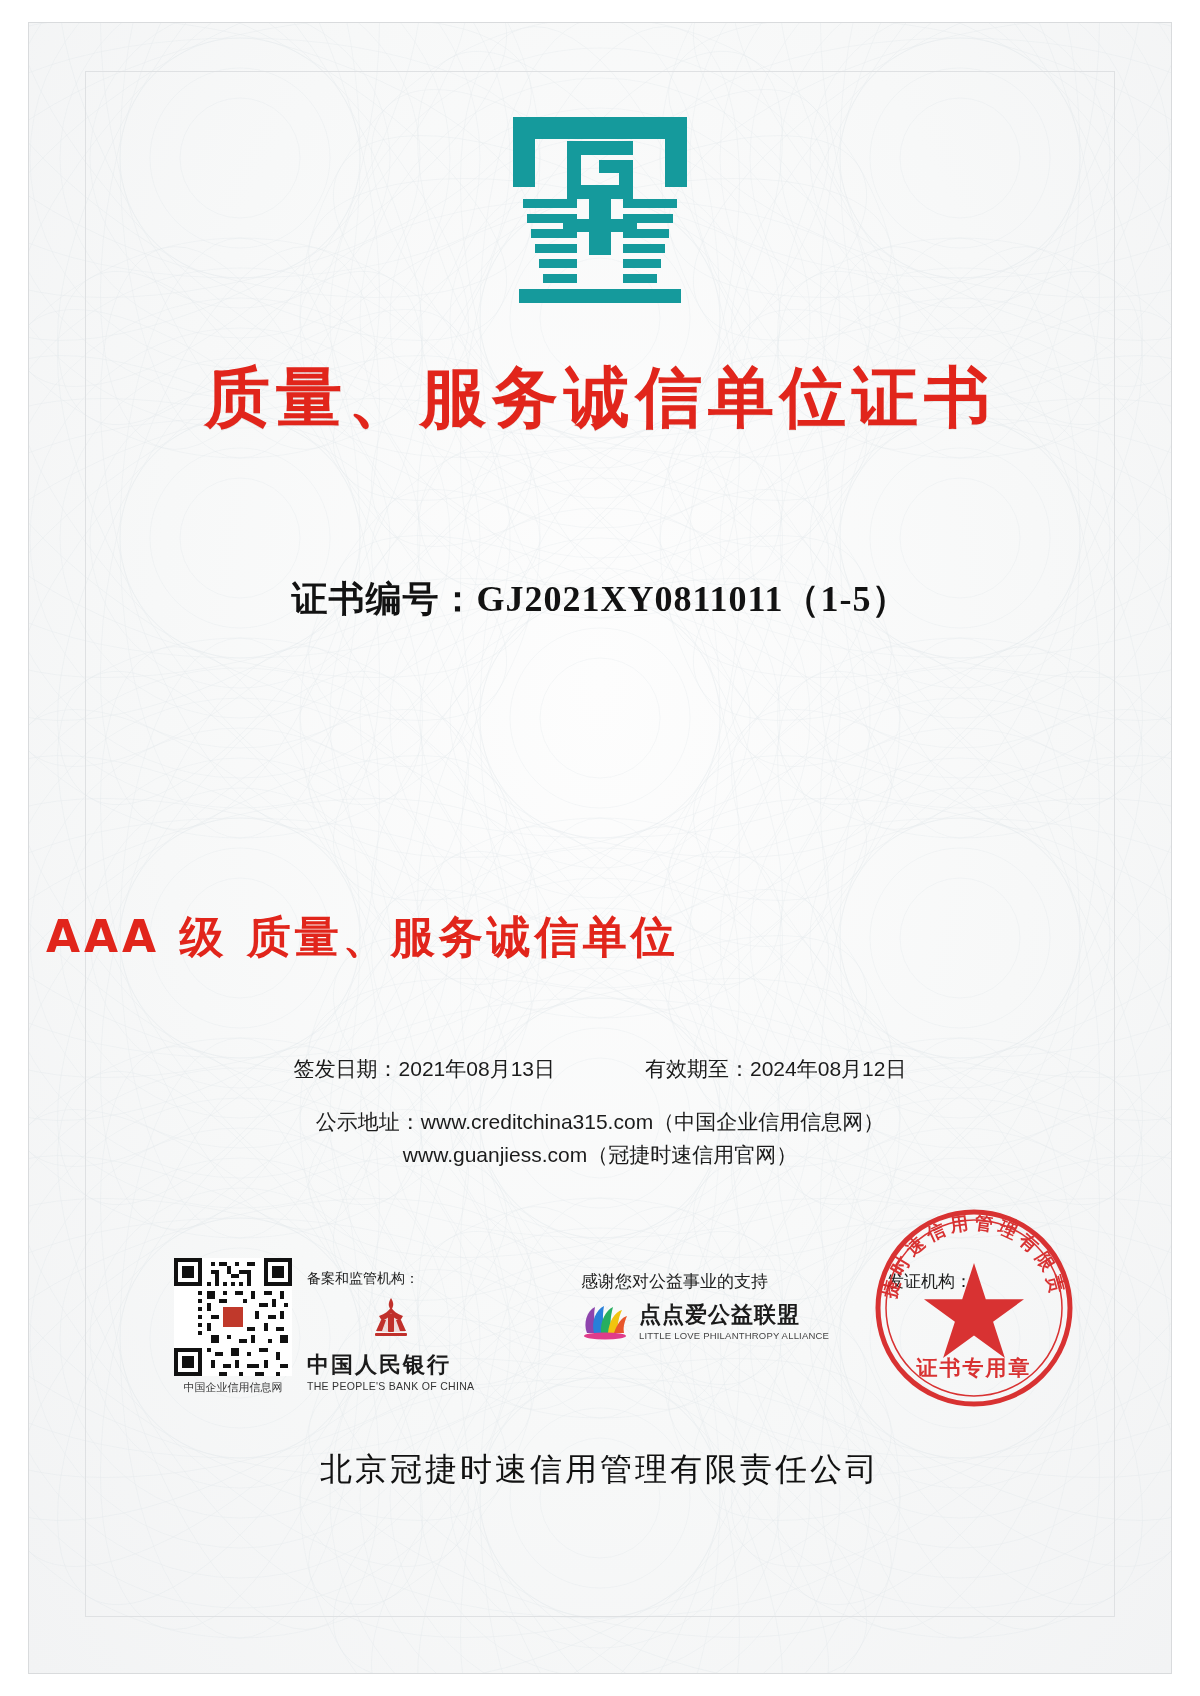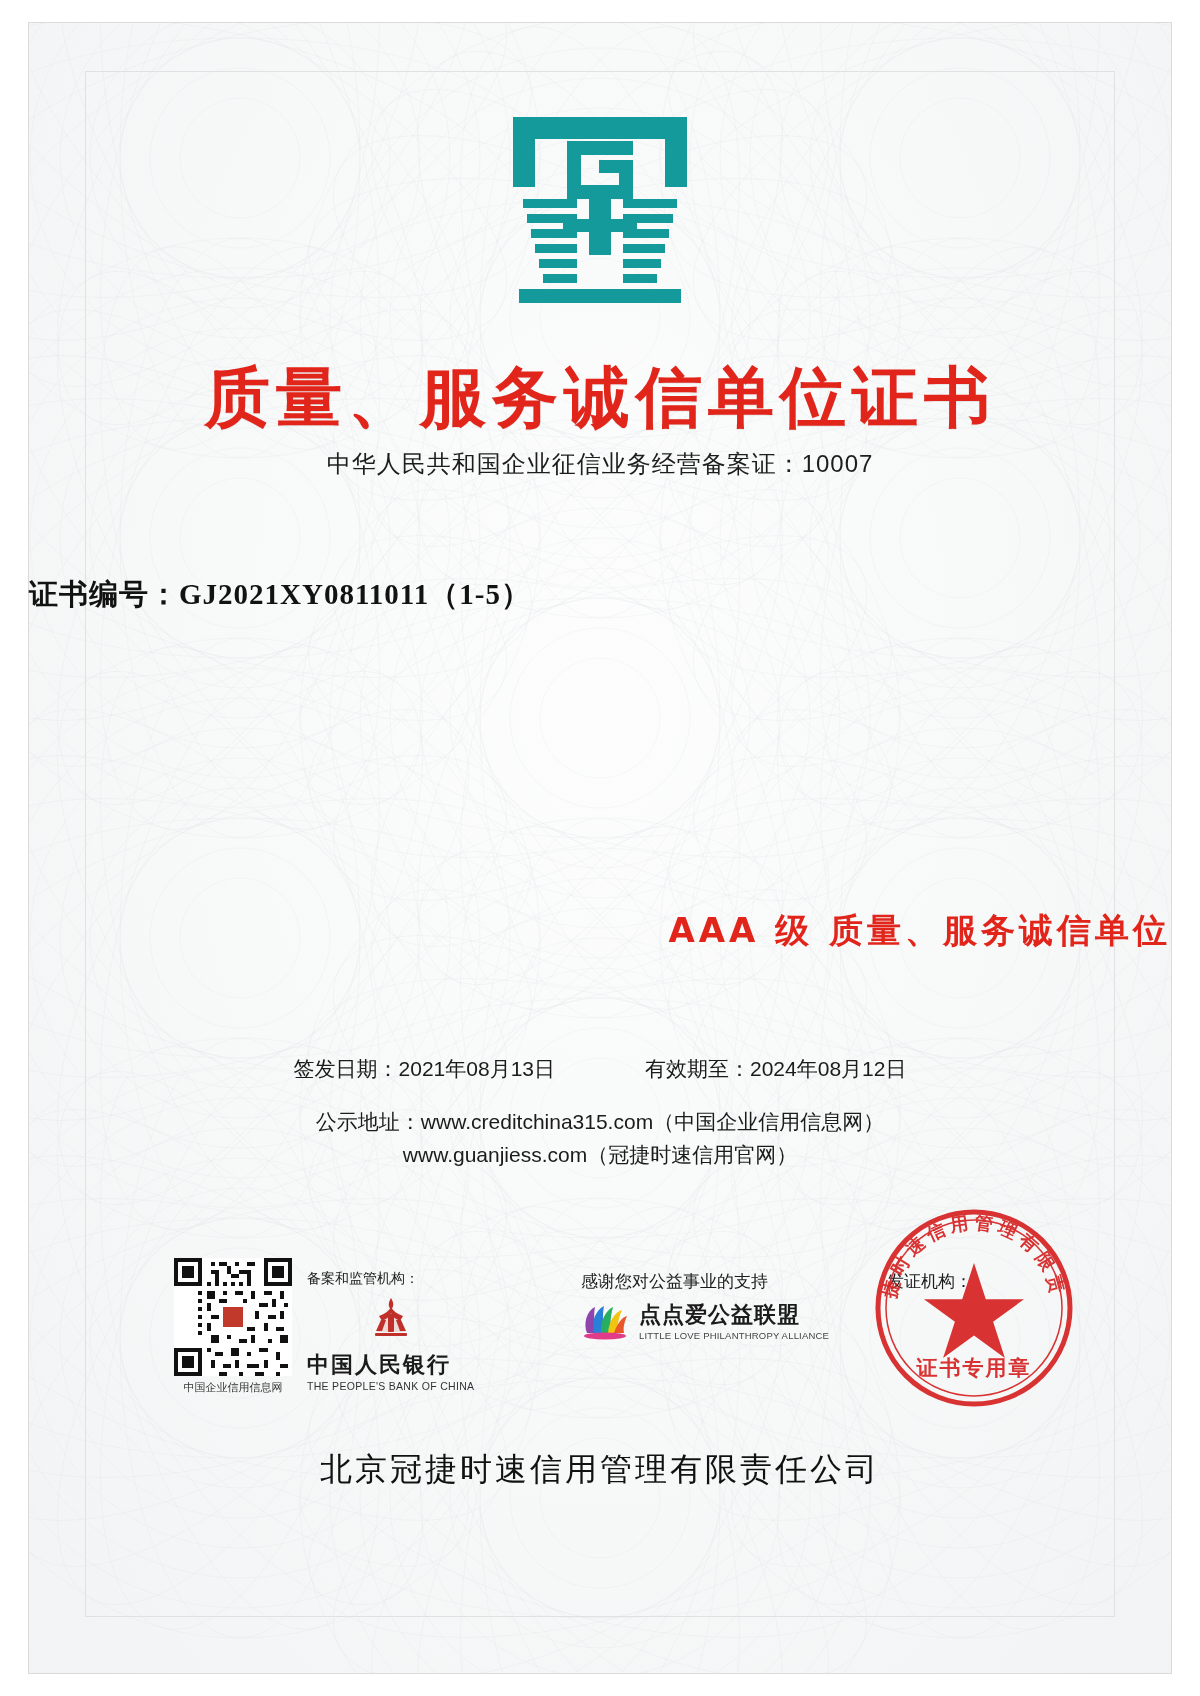--- a/index.html
+++ b/index.html
@@ -62,40 +62,40 @@
   .sub-title{
     position:absolute;left:0;right:0;top:425px;
     text-align:center;
     color:#1d1d1d;
     font-size:24px;
     letter-spacing:1px;
   }
 
   .cert-no{
     position:absolute;left:0;right:0;top:552px;
-    text-align:left;
+    text-align:center;
     color:#121212;
-    font-size:29px;
+    font-size:36px;
     font-weight:bold;
     font-family:"Liberation Serif","DejaVu Serif",serif;
     letter-spacing:1px;
   }
   .award-lead{
     position:absolute;left:0;right:0;top:640px;
     text-align:center;color:#1b1b1b;font-size:23px;letter-spacing:3px;
   }
   .company{
     position:absolute;left:0;right:0;top:700px;
     text-align:center;color:#111;font-size:46px;font-weight:bold;
     letter-spacing:4px;
     font-family:"DejaVu Sans","Liberation Sans",sans-serif;
   }
   .grade{
-    position:absolute;left:0;right:0;top:885px;
-    text-align:right;color:#e1251b;font-size:34px;font-weight:bold;
+    position:absolute;left:17px;right:0;top:885px;
+    text-align:left;color:#e1251b;font-size:44px;font-weight:bold;
     letter-spacing:4px;
     font-family:"DejaVu Sans","Liberation Sans",sans-serif;
   }
 
   
   .dates{
     position:absolute;left:0;right:0;top:1032px;
     display:flex;justify-content:center;gap:90px;
     color:#1b1b1b;font-size:21px;
   }
@@ -237,21 +237,20 @@
               <rect x="118" y="148" width="38" height="9"></rect>
               <rect x="118" y="163" width="34" height="9"></rect>
             </g>
 
             <rect x="14" y="178" width="162" height="14"></rect>
           </g>
         </svg>
       </div>
 
       <div class="main-title">质量、服务诚信单位证书</div>
-      <div class="sub-title">中华人民共和国企业征信业务经营备案证：10007</div>
 
       <div class="cert-no">证书编号：GJ2021XY0811011（1-5）</div>
       <div class="grade">AAA 级 质量、服务诚信单位</div>
 
       <div class="dates">
         <span>签发日期：2021年08月13日</span>
         <span>有效期至：2024年08月12日</span>
       </div>
 
       <div class="urls">

